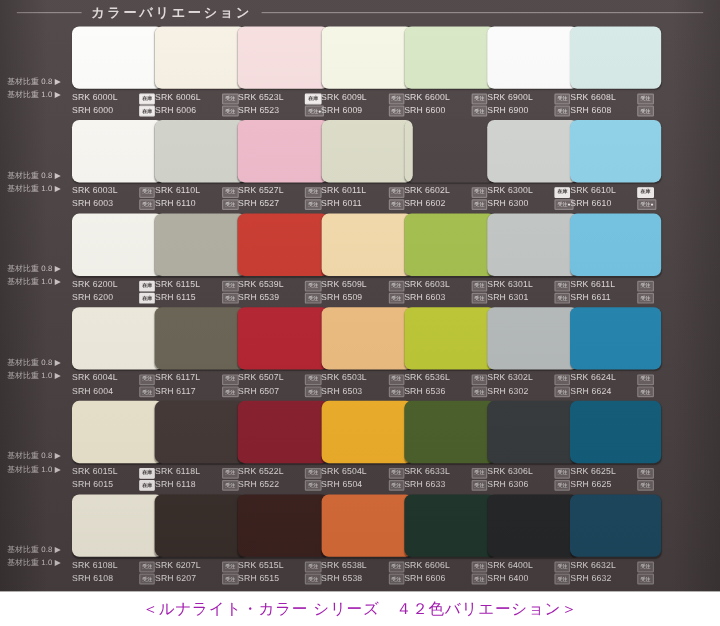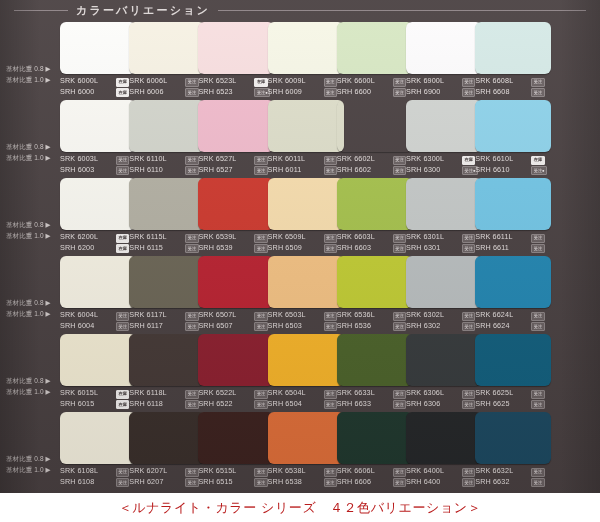--- a/index.html
+++ b/index.html
@@ -68,21 +68,21 @@
     padding:.5px 1.5px;
     border-radius:1px;
     letter-spacing:0px;
     white-space:nowrap;
   }
   .badge.order{background:#6a6162;color:#efeaea;border:.5px solid #8d8586;}
   .badge.stock{background:#f2efee;color:#3b3334;border:.5px solid #f2efee;font-weight:bold;}
   .caption{
     position:absolute;left:0;top:493px;width:600px;height:29px;
     display:flex;align-items:center;justify-content:center;
-    color:#b91c1c;font-size:13px;letter-spacing:.6px;
+    color:#a21caf;font-size:13px;letter-spacing:.6px;
     background:#ffffff;
   }
 </style>
 </head>
 <body>
 
 <div class="sheet">
 
   <div class="header">
     <div class="rule"></div>

